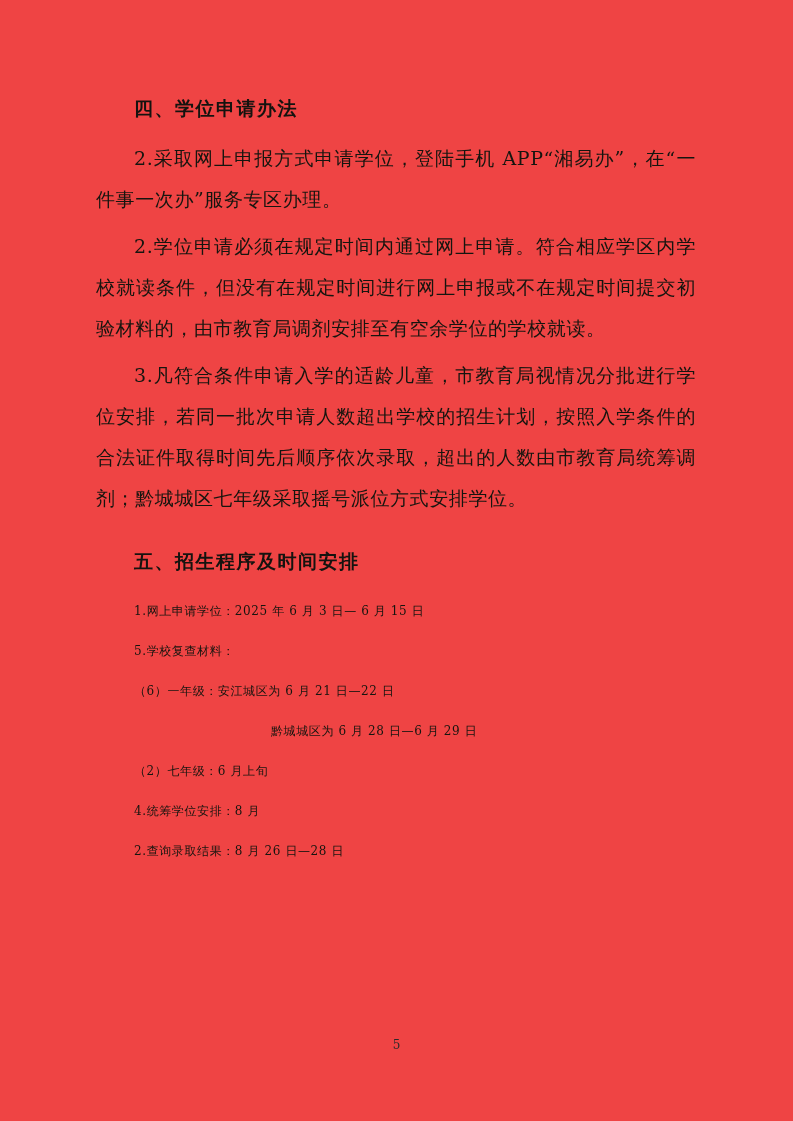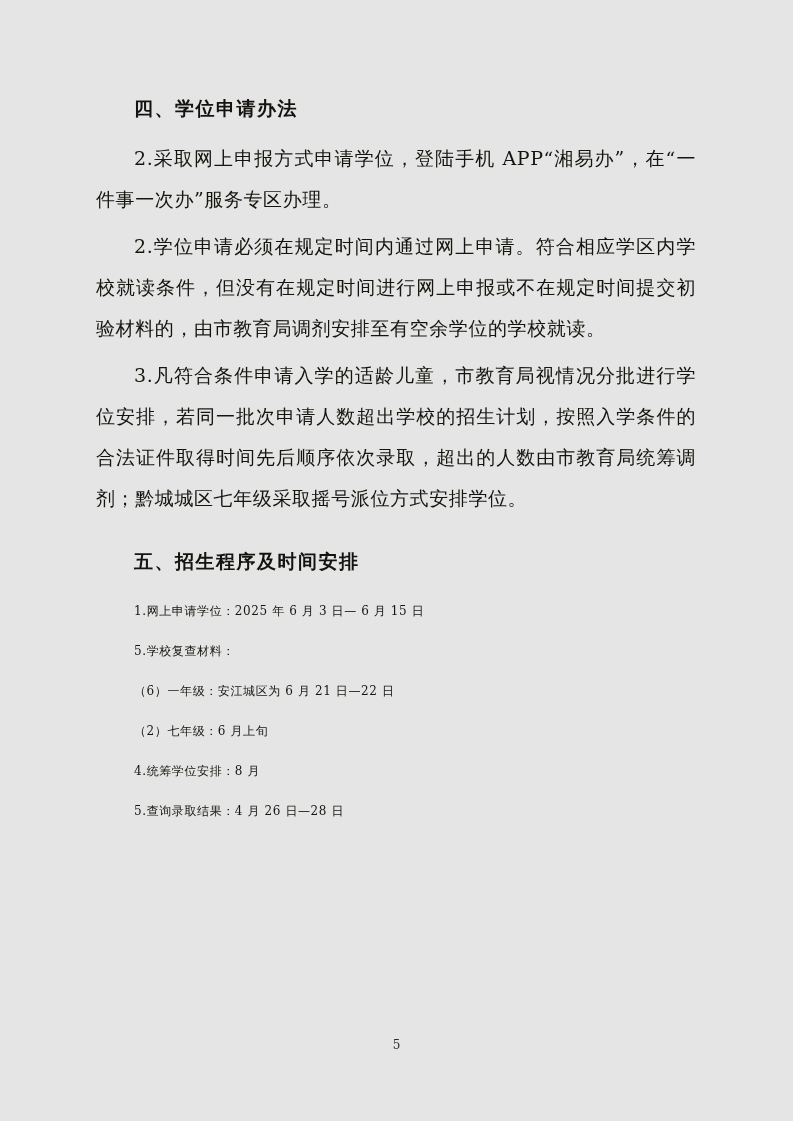--- a/index.html
+++ b/index.html
@@ -14,21 +14,21 @@
     font-family: "DejaVu Serif", "Liberation Serif", serif;
     color: #1b1b1b;
     overflow: hidden;
   }
   .page {
     position: absolute;
     left: 0;
     top: 0;
     width: 793px;
     height: 1121px;
-    background: #e5e5e5;
+    background: #ef4444;
   }
   .content {
     position: absolute;
     left: 96px;
     top: 96px;
     width: 600px;
   }
   .heading {
     font-family: "DejaVu Sans", "Liberation Sans", sans-serif;
     font-weight: bold;
@@ -85,20 +85,21 @@
 
     <p class="para">2.采取网上申报方式申请学位，登陆手机 APP“湘易办”，在“一件事一次办”服务专区办理。</p>
     <p class="para">2.学位申请必须在规定时间内通过网上申请。符合相应学区内学校就读条件，但没有在规定时间进行网上申报或不在规定时间提交初验材料的，由市教育局调剂安排至有空余学位的学校就读。</p>
     <p class="para">3.凡符合条件申请入学的适龄儿童，市教育局视情况分批进行学位安排，若同一批次申请人数超出学校的招生计划，按照入学条件的合法证件取得时间先后顺序依次录取，超出的人数由市教育局统筹调剂；黔城城区七年级采取摇号派位方式安排学位。</p>
 
     <h2 class="heading heading2">五、招生程序及时间安排</h2>
 
     <p class="listline">1.网上申请学位：2025 年 6 月 3 日— 6 月 15 日</p>
     <p class="listline">5.学校复查材料：</p>
     <p class="listline sub">（6）一年级：安江城区为 6 月 21 日—22 日</p>
+    <p class="listline indent-deep">黔城城区为 6 月 28 日—6 月 29 日</p>
     <p class="listline sub">（2）七年级：6 月上旬</p>
     <p class="listline">4.统筹学位安排：8 月</p>
-    <p class="listline">5.查询录取结果：4 月 26 日—28 日</p>
+    <p class="listline">2.查询录取结果：8 月 26 日—28 日</p>
 
   </div>
 
   <div class="pagenum">5</div>
 </div>
 
 </body></html>

